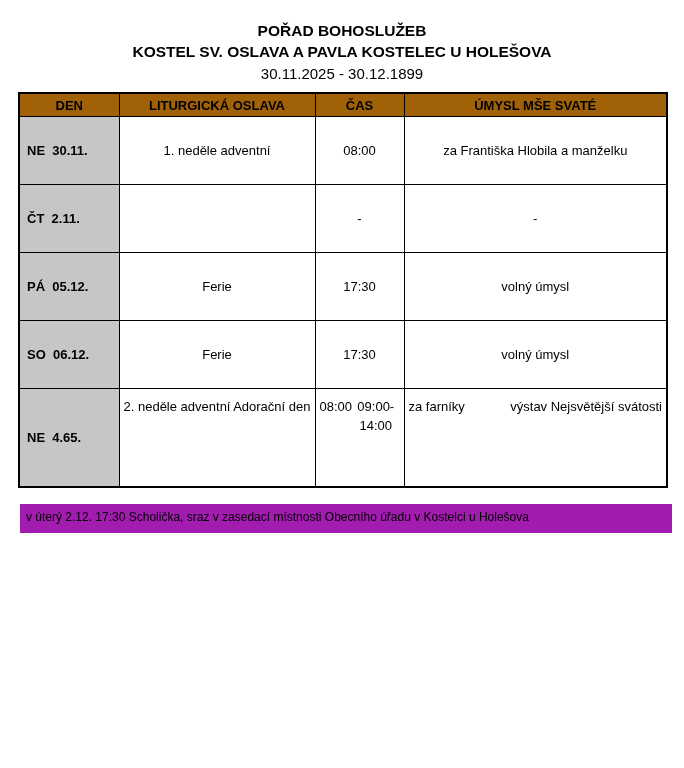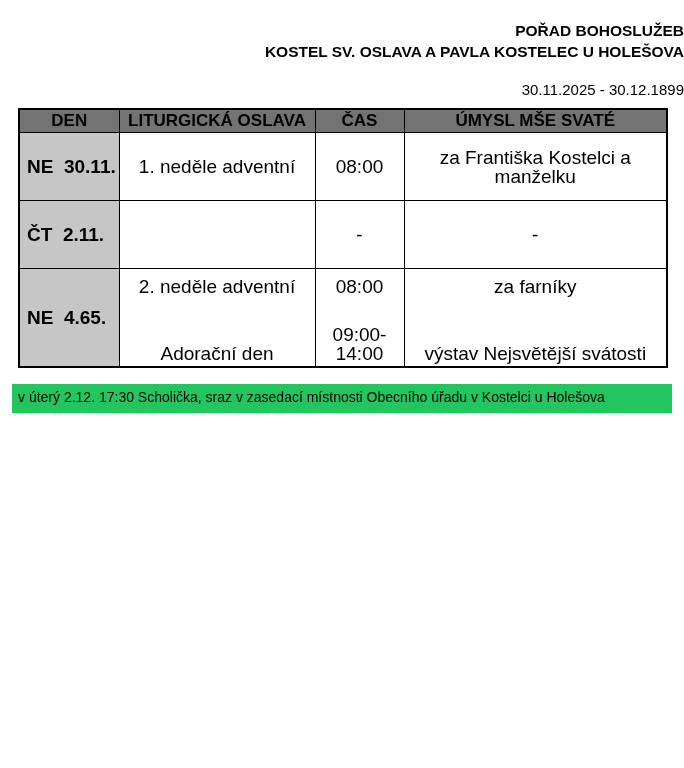--- a/index.html
+++ b/index.html
@@ -8,61 +8,61 @@
     background: #ffffff;
   }
   body {
     width: 684px;
     height: 768px;
     font-family: "Liberation Sans", "DejaVu Sans", sans-serif;
     color: #000000;
     overflow: hidden;
   }
   .page-header {
-    text-align: right;
+    text-align: center;
     margin-top: 20px;
     line-height: 21px;
   }
   .page-header .title-line {
     font-weight: bold;
     font-size: 15.5px;
   }
   .page-header .date-line {
     font-weight: normal;
     font-size: 15px;
-    margin-top: 17px;
+    margin-top: 1px;
   }
   table.schedule {
     border-collapse: collapse;
     table-layout: fixed;
     width: 648px;
     margin: 8px 18px 0 18px;
     border: 2px solid #000000;
   }
   table.schedule th,
   table.schedule td {
     border: 1px solid #000000;
     overflow: hidden;
   }
   table.schedule thead th {
-    background: #737373;
+    background: #a16207;
     font-weight: bold;
-    font-size: 17px;
+    font-size: 13px;
     height: 20px;
     text-align: center;
     padding: 1px 2px;
   }
   table.schedule tbody tr {
     height: 68px;
   }
   table.schedule tbody tr.tall {
     height: 97px;
   }
   table.schedule td {
-    font-size: 19px;
+    font-size: 13px;
     text-align: center;
     vertical-align: middle;
     padding: 0 4px;
   }
   table.schedule td.day-cell {
     background: #c6c6c6;
     font-weight: bold;
     text-align: left;
     padding-left: 7px;
     white-space: pre;
@@ -70,30 +70,30 @@
   .cell-lines div {
     line-height: 19px;
   }
   tr.tall td {
     height: 97px;
     padding-top: 0;
     padding-bottom: 0;
   }
   tr.tall .cell-lines.spread {
     display: flex;
-    flex-direction: column;
+    flex-direction: row;
     justify-content: space-between;
     height: 93px;
     padding: 6px 0 1px 0;
     box-sizing: border-box;
   }
   .footer-note {
-    margin: 16px 12px 0 12px;
-    background: #22c55e;
-    font-size: 14px;
+    margin: 16px 12px 0 20px;
+    background: #a21caf;
+    font-size: 12px;
     line-height: 21px;
     padding: 3px 6px 5px 6px;
   }
 </style>
 </head>
 <body>
 
 <div class="page-header">
   <div class="title-line">POŘAD BOHOSLUŽEB</div>
   <div class="title-line">KOSTEL SV. OSLAVA A PAVLA KOSTELEC U HOLEŠOVA</div>
@@ -123,39 +123,75 @@
             <div>1. neděle adventní</div>
           </div>
         </td>
         <td>
           <div class="cell-lines">
             <div>08:00</div>
           </div>
         </td>
         <td>
           <div class="cell-lines">
-            <div>za Františka Kostelci a manželku</div>
+            <div>za Františka Hlobila a manželku</div>
           </div>
         </td>
       </tr>
       <tr>
         <td class="day-cell"><div class="cell-lines"><div>ČT  2.11.</div></div></td>
         <td>
           <div class="cell-lines">
             <div></div>
           </div>
         </td>
         <td>
           <div class="cell-lines">
             <div>-</div>
           </div>
         </td>
         <td>
           <div class="cell-lines">
             <div>-</div>
+          </div>
+        </td>
+      </tr>
+      <tr>
+        <td class="day-cell"><div class="cell-lines"><div>PÁ  05.12.</div></div></td>
+        <td>
+          <div class="cell-lines">
+            <div>Ferie</div>
+          </div>
+        </td>
+        <td>
+          <div class="cell-lines">
+            <div>17:30</div>
+          </div>
+        </td>
+        <td>
+          <div class="cell-lines">
+            <div>volný úmysl</div>
+          </div>
+        </td>
+      </tr>
+      <tr>
+        <td class="day-cell"><div class="cell-lines"><div>SO  06.12.</div></div></td>
+        <td>
+          <div class="cell-lines">
+            <div>Ferie</div>
+          </div>
+        </td>
+        <td>
+          <div class="cell-lines">
+            <div>17:30</div>
+          </div>
+        </td>
+        <td>
+          <div class="cell-lines">
+            <div>volný úmysl</div>
           </div>
         </td>
       </tr>
       <tr class="tall">
         <td class="day-cell"><div class="cell-lines"><div>NE  4.65.</div></div></td>
         <td>
           <div class="cell-lines spread">
             <div>2. neděle adventní</div>
             <div>Adorační den</div>
           </div>

